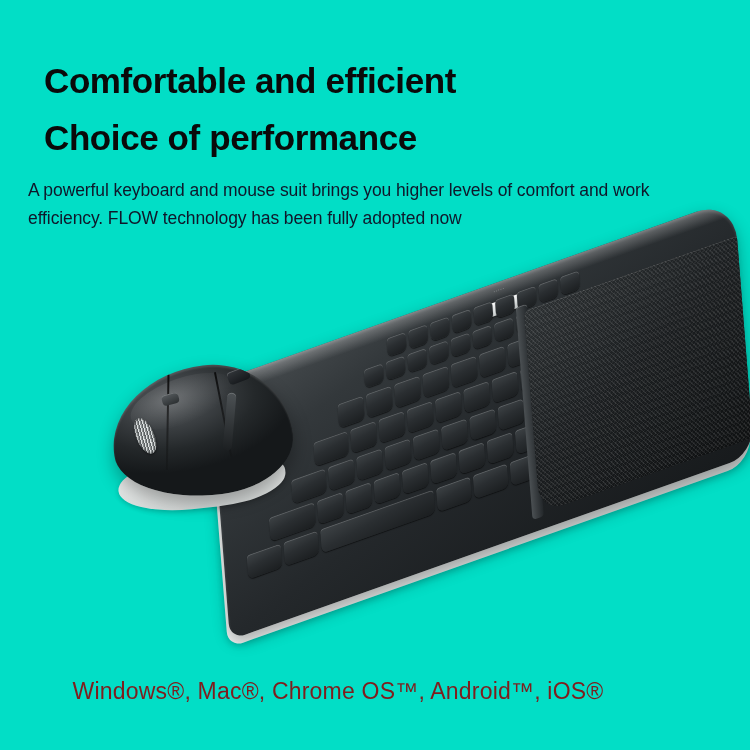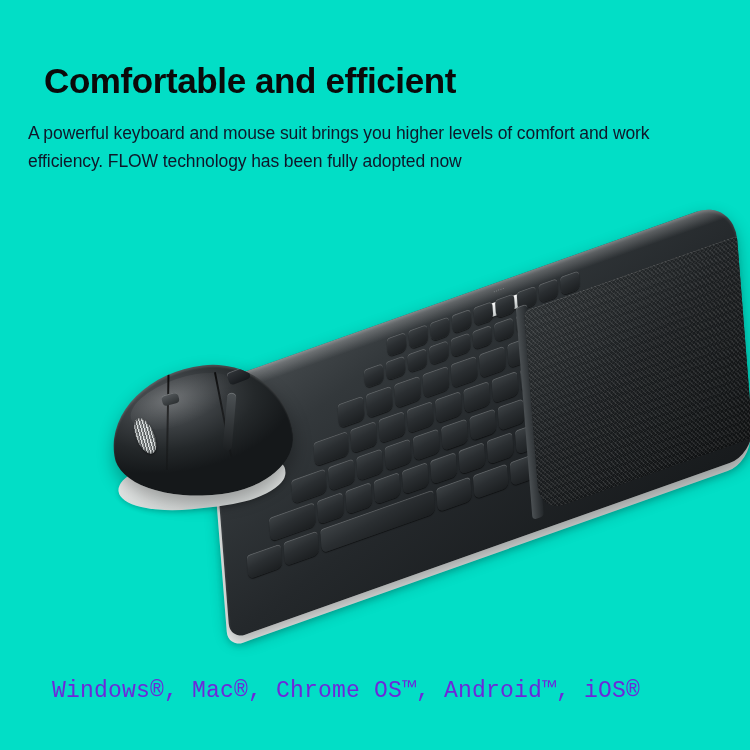--- a/index.html
+++ b/index.html
@@ -45,28 +45,28 @@
     font-size: 17.5px;
     line-height: 28px;
     color: #0f172a;
     letter-spacing: -0.1px;
     max-width: 660px;
   }
 
   
   .os-line {
     position: absolute;
-    left: 16px;
+    left: 8px;
     top: 678px;
     width: 660px;
     text-align: center;
-    font-family: Liberation Mono, monospace;
+    font-family: Liberation Sans, sans-serif;
     font-size: 23px;
     letter-spacing: 0.2px;
-    color: #6d28d9;
+    color: #7f1d1d;
   }
 
   
   .stage {
     position: absolute;
     left: 0;
     top: 270px;
     width: 750px;
     height: 390px;
   }
@@ -313,20 +313,21 @@
     transform: rotate(-12deg);
   }
 </style>
 </head>
 <body>
 
 <div id="page">
 
   <div class="text-block">
     <h1 class="headline">Comfortable and efficient</h1>
+    <h1 class="headline">Choice of performance</h1>
     <p class="subtext">A powerful keyboard and mouse suit brings you higher levels of comfort and work efficiency. FLOW technology has been fully adopted now</p>
   </div>
 
   <div class="stage">
 
     <div class="kb-wrap">
       <div class="kb-base"></div>
       <div class="kb-body">
 
         <div class="kb-logo">·····</div>

